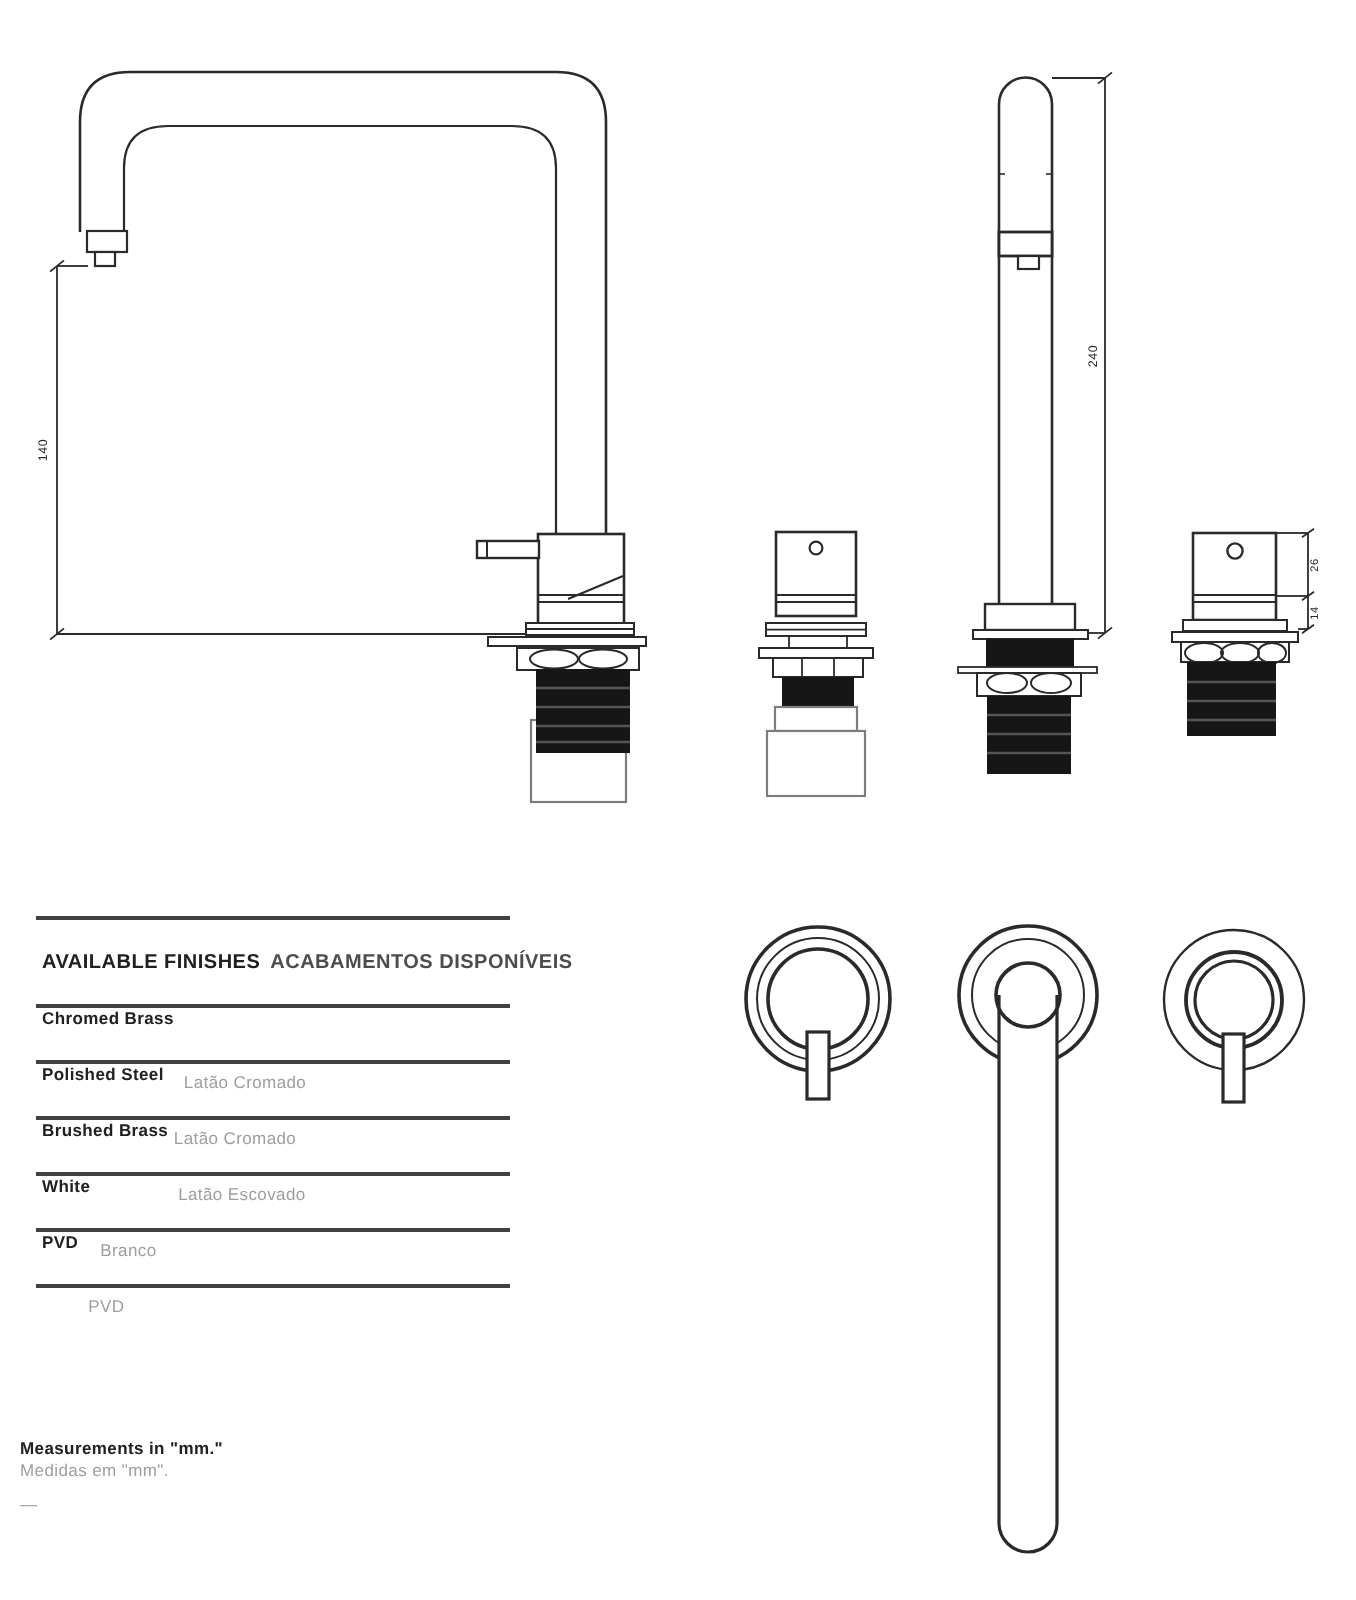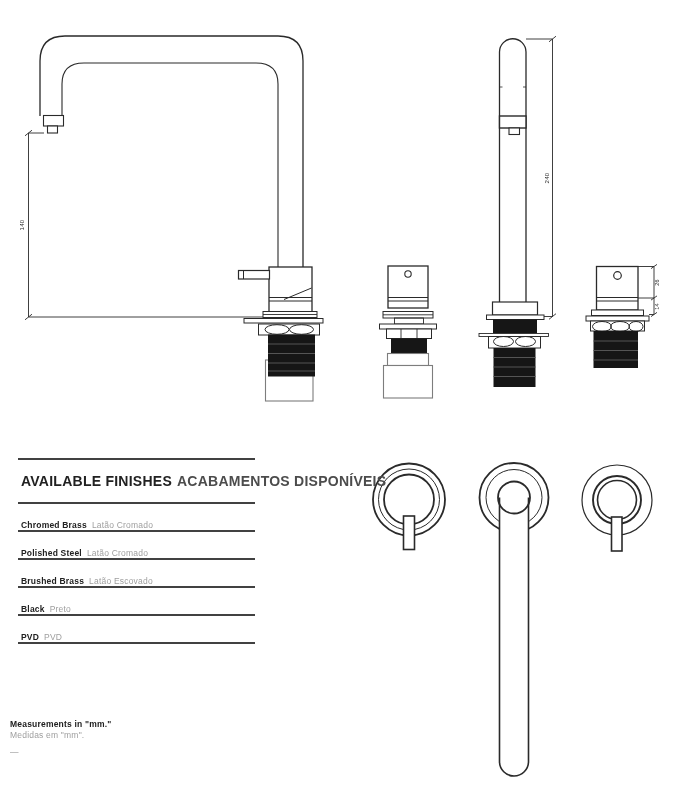--- a/index.html
+++ b/index.html
@@ -4,26 +4,26 @@
 <style>
   html,body{margin:0;padding:0;background:#fff;}
   .page{position:relative;width:678px;height:800px;background:#ffffff;
         font-family:"Liberation Sans",sans-serif;overflow:hidden;}
   .page svg{position:absolute;left:0;top:0;}
   .page svg text{font-family:"Liberation Sans",sans-serif;letter-spacing:.3px;}
 
   
   .finishes{position:absolute;left:18px;top:458px;width:237px;border-top:2px solid #414141;}
   .fhdr{height:42px;display:flex;align-items:center;border-bottom:2px solid #414141;
-        font-size:14px;letter-spacing:.25px;}
+        font-size:10px;letter-spacing:.25px;}
   .fhdr .en{font-weight:bold;color:#212121;margin-left:3px;white-space:nowrap;}
   .fhdr .pt{color:#4c4c4c;margin-left:5px;white-space:nowrap;font-weight:bold;}
-  .frow{height:26px;display:flex;align-items:flex-end;border-bottom:2px solid #414141;font-size:8.5px;}
+  .frow{height:26px;display:flex;align-items:flex-start;border-bottom:2px solid #414141;font-size:8.5px;}
   .frow .en{font-weight:bold;color:#212121;margin-left:3px;letter-spacing:.2px;white-space:nowrap;}
-  .frow .pt{color:#9e9e9e;margin-left:5px;letter-spacing:.2px;white-space:nowrap;}
+  .frow .pt{color:#9e9e9e;margin-left:5px;letter-spacing:.2px;white-space:nowrap;margin-top:32px;}
 
   
   .notes{position:absolute;left:10px;top:719px;font-size:8.5px;line-height:10.5px;letter-spacing:.2px;}
   .notes .bold{font-weight:bold;color:#212121;}
   .notes .gray{color:#9e9e9e;}
   .notes .sep{color:#9e9e9e;margin-top:7px;}
   .notes .block2{margin-top:6px;}
 </style>
 </head>
 <body>
@@ -178,22 +178,22 @@
     </div>
     <div class="frow">
       <span class="en">Polished Steel</span>
       <span class="pt">Latão Cromado</span>
     </div>
     <div class="frow">
       <span class="en">Brushed Brass</span>
       <span class="pt">Latão Escovado</span>
     </div>
     <div class="frow">
-      <span class="en">Black</span>
-      <span class="pt">Preto</span>
+      <span class="en">White</span>
+      <span class="pt">Branco</span>
     </div>
     <div class="frow">
       <span class="en">PVD</span>
       <span class="pt">PVD</span>
     </div>
   </div>
 
   <div class="notes">
     <div class="bold">Measurements in "mm."</div>
     <div class="gray">Medidas em "mm".</div>

